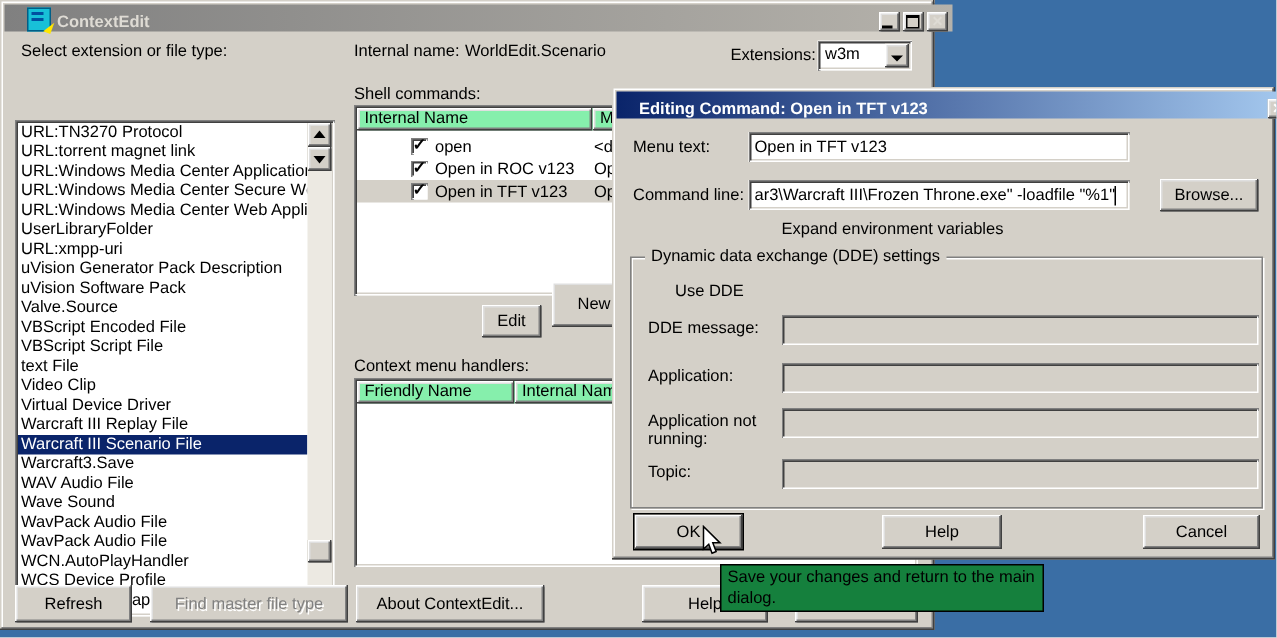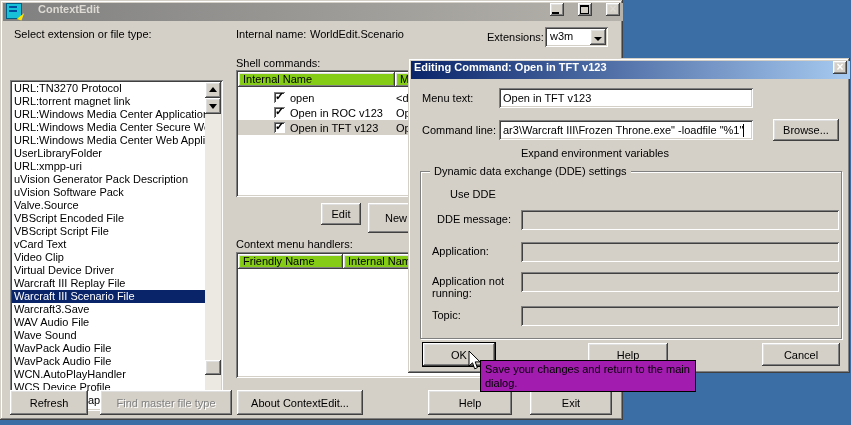--- a/index.html
+++ b/index.html
@@ -6,41 +6,41 @@
   #screen{position:relative;width:851px;height:425px;background:#3a6ea5;overflow:hidden;
           font-family:"Liberation Sans",sans-serif;font-size:11px;color:#000;}
   .abs{position:absolute;}
   
   .win{background:#d4d0c8;box-shadow:inset -1px -1px #404040,inset 1px 1px #d4d0c8,inset -2px -2px #808080,inset 2px 2px #ffffff;}
   .sunken{background:#fff;box-shadow:inset 1px 1px #808080,inset -1px -1px #ffffff,inset 2px 2px #404040,inset -2px -2px #d4d0c8;}
   .btn{background:#d4d0c8;box-shadow:inset -1px -1px #404040,inset 1px 1px #ffffff,inset -2px -2px #808080,inset 2px 2px #dfdfdf;
        display:flex;align-items:center;justify-content:center;font-size:11px;cursor:default;}
   .btn.default{outline:1px solid #000;}
   .btn.disabled{color:#808080;text-shadow:1px 1px 0 #fff;}
-  .titlebar{display:flex;align-items:flex-start;font-weight:bold;color:#fff;padding-left:3px;gap:12px;}
+  .titlebar{display:flex;align-items:flex-end;font-weight:bold;color:#fff;padding-left:15px;}
   .titlebar.inactive{background:linear-gradient(90deg,#808080,#b5b2ab);color:#dedbd4;}
   .titlebar.active{background:linear-gradient(90deg,#0a246a,#a6caf0);}
   .capbtn{width:14px;height:13px;margin-left:2px;position:relative;font-weight:bold;}
   .glyph-min{position:absolute;left:2px;bottom:2px;width:7px;height:2px;background:#000;}
   .glyph-max{position:absolute;left:2px;top:2px;width:7px;height:6px;border:1px solid #000;border-top-width:2px;}
   .glyph-x{font-size:12px;line-height:11px;font-weight:bold;}
   .label{white-space:nowrap;}
   
   .listitem{height:13px;line-height:13px;padding-left:2px;white-space:nowrap;overflow:hidden;}
   .listitem.sel{background:#0a246a;color:#fff;}
   .scrollbar{background:#ece9e2;}
   .sb-btn{width:16px;height:16px;position:relative;}
   .tri{width:0;height:0;position:absolute;left:4px;}
   .tri.up{top:5px;border-left:4px solid transparent;border-right:4px solid transparent;border-bottom:5px solid #000;}
   .tri.down{top:6px;border-left:4px solid transparent;border-right:4px solid transparent;border-top:5px solid #000;}
   .tri.dn-combo{top:8px;left:4px;border-left:4px solid transparent;border-right:4px solid transparent;border-top:4px solid #000;}
   
   .lv{background:#fff;box-shadow:inset 1px 1px #808080,inset -1px -1px #ffffff,inset 2px 2px #404040,inset -2px -2px #d4d0c8;overflow:hidden;}
   .lv-header{display:flex;position:absolute;left:2px;top:2px;right:2px;height:15px;}
-  .hcell{background:#84cc16;box-shadow:inset -1px -1px #404040,inset 1px 1px #ffffff,inset -2px -2px #808080,inset 2px 2px #dfdfdf;
+  .hcell{background:#86efac;box-shadow:inset -1px -1px #404040,inset 1px 1px #ffffff,inset -2px -2px #808080,inset 2px 2px #dfdfdf;
          padding:1px 0 4px 5px;white-space:nowrap;overflow:hidden;}
   .lvrow{position:absolute;left:2px;right:2px;height:15px;display:flex;align-items:center;white-space:nowrap;}
   .lvrow.sel{background:#d4d0c8;}
   .cb{width:11px;height:11px;background:#fff;box-shadow:inset 1px 1px #808080,inset -1px -1px #fff,inset 2px 2px #404040;
       position:relative;flex:0 0 auto;}
   .cb.checked::after{content:"✓";position:absolute;left:1px;top:-2px;font-size:11px;font-weight:bold;color:#000;}
   .field{box-shadow:inset 1px 1px #808080,inset -1px -1px #ffffff,inset 2px 2px #404040,inset -2px -2px #d4d0c8;
          background:#fff;display:flex;align-items:center;padding:0 4px;white-space:nowrap;overflow:hidden;}
   .field.disabled{background:#d4d0c8;}
   .caret{width:1px;height:13px;background:#000;flex:0 0 auto;}
@@ -82,21 +82,21 @@
           <div class="listitem">URL:Windows Media Center Application</div>
           <div class="listitem">URL:Windows Media Center Secure Web</div>
           <div class="listitem">URL:Windows Media Center Web Application</div>
           <div class="listitem">UserLibraryFolder</div>
           <div class="listitem">URL:xmpp-uri</div>
           <div class="listitem">uVision Generator Pack Description</div>
           <div class="listitem">uVision Software Pack</div>
           <div class="listitem">Valve.Source</div>
           <div class="listitem">VBScript Encoded File</div>
           <div class="listitem">VBScript Script File</div>
-          <div class="listitem">vCard Text</div>
+          <div class="listitem">text File</div>
           <div class="listitem">Video Clip</div>
           <div class="listitem">Virtual Device Driver</div>
           <div class="listitem">Warcraft III Replay File</div>
           <div class="listitem sel">Warcraft III Scenario File</div>
           <div class="listitem">Warcraft3.Save</div>
           <div class="listitem">WAV Audio File</div>
           <div class="listitem">Wave Sound</div>
           <div class="listitem">WavPack Audio File</div>
           <div class="listitem">WavPack Audio File</div>
           <div class="listitem">WCN.AutoPlayHandler</div>
@@ -145,21 +145,21 @@
           </div>
           <div class="lvrow sel" style="top: 50px;">
             <span class="cb checked" style="margin-left: 36px;"></span>
             <span style="margin-left: 5px; width: 103px; overflow: hidden; flex: 0 0 auto;">Open in TFT v123</span>
             <span style="margin-left: 3px; overflow: hidden;">Open in TFT v123</span>
           </div>
         </div>
     </div>
 
     <div class="btn abs" style="left:321px;top:203px;width:40px;height:22px;">Edit</div>
-    <div class="btn abs" style="left:368px;top:203px;width:56px;height:30px;">New</div>
+    <div class="btn abs" style="left:368px;top:188px;width:56px;height:30px;">New</div>
 
     <div class="abs label" style="left:236px;top:238px;">Context menu handlers:</div>
 
     <div class="abs lv" style="left:236px;top:252px;width:376px;height:126px;">
       <div class="lv-header">
         <span class="hcell" style="width:100px;">Friendly Name</span>
         <span class="hcell" style="flex:1;">Internal Name</span>
       </div>
     </div>
 
@@ -193,33 +193,33 @@
 
     <span class="cb abs" style="left:95px;top:89px;"></span>
     <div class="abs label" style="left:113px;top:89px;">Expand environment variables</div>
 
     
     <div class="abs groupbox" style="left:12px;top:113px;width:420px;height:166px;"></div>
     <div class="grouplabel abs" style="left:22px;top:107px;">Dynamic data exchange (DDE) settings</div>
     <span class="cb abs" style="left:24px;top:130px;"></span>
     <div class="abs label" style="left:42px;top:130px;">Use DDE</div>
     <div id="dde-rows">
-        <div class="abs label" style="left: 24px; top: 155px; width: 84px; white-space: normal; line-height: 12px; text-align: center;">DDE message:</div>
+        <div class="abs label" style="left: 24px; top: 155px; width: 84px; white-space: normal; line-height: 12px;">DDE message:</div>
         <div class="abs field disabled" style="left: 113px; top: 152px; width: 310px; height: 20px;"></div>
         <div class="abs label" style="left: 24px; top: 187px; width: 84px; white-space: normal; line-height: 12px;">Application:</div>
         <div class="abs field disabled" style="left: 113px; top: 184px; width: 310px; height: 20px;"></div>
         <div class="abs label" style="left: 24px; top: 217px; width: 84px; white-space: normal; line-height: 12px;">Application not running:</div>
         <div class="abs field disabled" style="left: 113px; top: 214px; width: 310px; height: 20px;"></div>
         <div class="abs label" style="left: 24px; top: 251px; width: 84px; white-space: normal; line-height: 12px;">Topic:</div>
         <div class="abs field disabled" style="left: 113px; top: 248px; width: 310px; height: 20px;"></div>
       </div>
 
     <div class="btn default abs" style="left:15px;top:285px;width:72px;height:23px;">OK</div>
     <div class="btn abs" style="left:180px;top:285px;width:80px;height:23px;">Help</div>
     <div class="btn abs" style="left:354px;top:285px;width:78px;height:23px;">Cancel</div>
   </div>
 
-  <div class="abs" id="tooltip" style="left: 480px; top: 360px; width: 206px; z-index: 20; background: #a21caf;">Save your changes and return to the main dialog.</div>
+  <div class="abs" id="tooltip" style="left: 480px; top: 376px; width: 206px; z-index: 20; background: #15803d;">Save your changes and return to the main dialog.</div>
 
   <svg class="abs" style="left:468px;top:350px;z-index:30;" width="14" height="22" viewBox="0 0 14 22">
     <path d="M1,1 L1,16 L4.5,12.8 L6.7,18.8 L9.4,17.7 L7.2,11.9 L12,11.9 Z" fill="#ffffff" stroke="#000000" stroke-width="1"></path>
   </svg>
 </div>
 
 </body></html>

